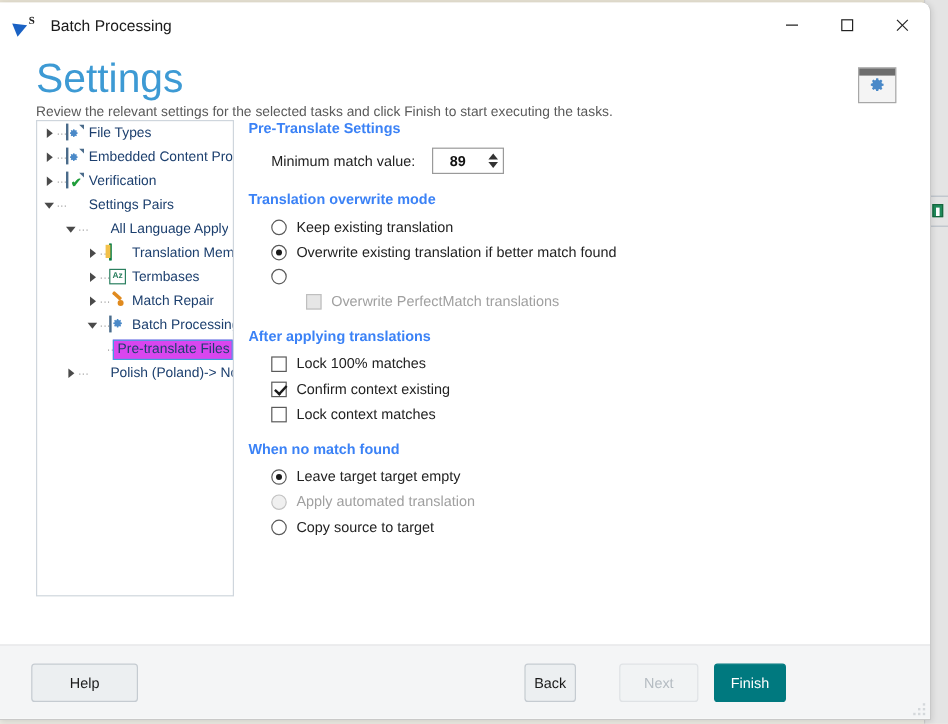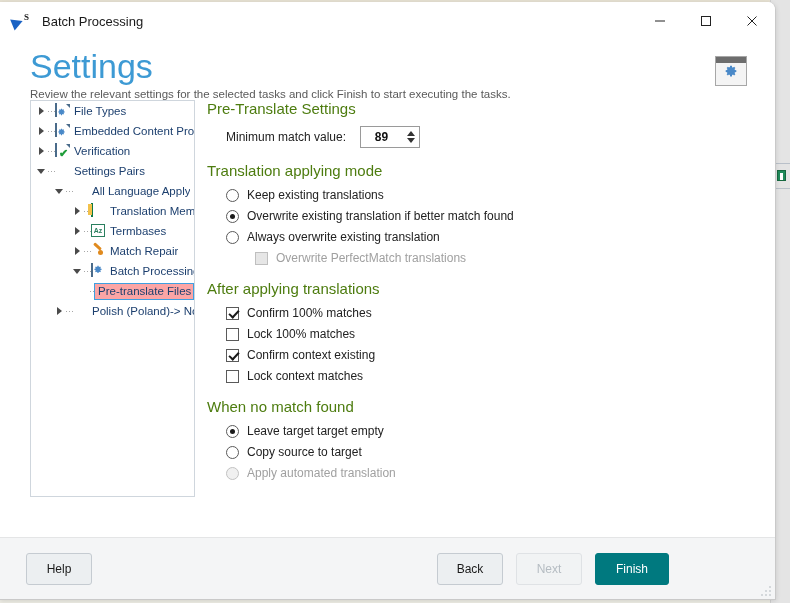--- a/index.html
+++ b/index.html
@@ -127,21 +127,21 @@
     position: relative; height: 20px;
     display: flex; align-items: center;
     white-space: nowrap;
     color: #1c3f6e;
   }
   .tnode .lbl {
     color: #1c3f6e; font-size: 11.5px;
     overflow: hidden; text-overflow: clip;
   }
   .tnode.selected .lbl {
-    background: #fca5a5;
+    background: #d946ef;
     border: 1px solid #3f9fe0;
     padding: 0 3px;
     margin-left: -3px;
     line-height: 15px;
   }
   .twist {
     width: 12px; flex: none;
     display: flex; align-items: center; justify-content: center;
   }
   .twist.collapsed::before {
@@ -221,21 +221,21 @@
     width: 5px; height: 5px; background: #e08a1e;
     border-radius: 50%;
   }
 
   
   #settings-pane {
     position: absolute; left: 207px; top: 0; right: 10px;
     font-size: 12px; color: #222;
   }
   .grp-title {
-    font-size: 15px; font-weight: normal; color: #4d7c0f;
+    font-size: 12px; font-weight: bold; color: #3b82f6;
     margin-bottom: 9px;
   }
   .row { display: flex; align-items: center; margin-bottom: 7px; }
   .row-indent { margin-left: 19px; }
   .row-indent2 { margin-left: 48px; }
   .lbltxt { font-size: 12px; color: #222; text-align: right; }
   .lbltxt.disabled { color: #a0a0a0; }
 
   
   #spinner-wrap {
@@ -299,24 +299,24 @@
     border: 1px solid #c5cbd1; border-radius: 3px;
     background: #eceff1; color: #1a1a1a;
     font-size: 12px; font-family: "Liberation Sans", sans-serif;
     display: flex; align-items: center; justify-content: center;
     cursor: default;
   }
   .btn.disabled { color: #b5bcc2; background: #f1f3f4; border-color: #dfe2e5; }
   .btn.primary {
     background: #00797f; border-color: #00797f; color: #ffffff;
   }
-  #btn-help   { left: 26px;  width: 66px; }
-  #btn-back   { left: 437px; width: 66px; }
+  #btn-help   { left: 26px;  width: 89px; }
+  #btn-back   { left: 437px; width: 43px; }
   #btn-next   { left: 516px; width: 66px; }
-  #btn-finish { left: 595px; width: 74px; }
+  #btn-finish { left: 595px; width: 60px; }
   #btn-cancel { left: 677px; width: 72px; }
   #grip {
     position: absolute; right: 3px; bottom: 2px;
     width: 12px; height: 12px; opacity: .5;
   }
 </style>
 </head>
 <body>
 
 <div id="desktop">
@@ -486,71 +486,66 @@
         <span class="lbltxt">Minimum match value:</span>
         <div id="spinner-wrap">
           <div id="spinner-value">89</div>
           <div id="spinner-arrows">
             <span class="sp-up"></span>
             <span class="sp-down"></span>
           </div>
         </div>
       </div>
 
-      <div class="grp-title">Translation applying mode</div>
+      <div class="grp-title">Translation overwrite mode</div>
 
       <div class="row row-indent">
         <span class="radio"></span>
-        <span class="lbltxt">Keep existing translations</span>
+        <span class="lbltxt">Keep existing translation</span>
       </div>
       <div class="row row-indent">
         <span class="radio checked"></span>
         <span class="lbltxt">Overwrite existing translation if better match found</span>
       </div>
       <div class="row row-indent">
         <span class="radio"></span>
-        <span class="lbltxt">Always overwrite existing translation</span>
       </div>
       <div class="row row-indent2">
         <span class="cbox disabled"></span>
         <span class="lbltxt disabled">Overwrite PerfectMatch translations</span>
       </div>
 
       <div class="grp-title sec">After applying translations</div>
 
       <div class="row row-indent">
-        <span class="cbox checked"></span>
-        <span class="lbltxt">Confirm 100% matches</span>
-      </div>
-      <div class="row row-indent">
         <span class="cbox"></span>
         <span class="lbltxt">Lock 100% matches</span>
       </div>
       <div class="row row-indent">
         <span class="cbox checked"></span>
         <span class="lbltxt">Confirm context existing</span>
       </div>
       <div class="row row-indent">
         <span class="cbox"></span>
         <span class="lbltxt">Lock context matches</span>
       </div>
 
       <div class="grp-title sec">When no match found</div>
 
       <div class="row row-indent">
         <span class="radio checked"></span>
         <span class="lbltxt">Leave target target empty</span>
       </div>
       <div class="row row-indent">
+        <span class="radio disabled"></span>
+        <span class="lbltxt disabled">Apply automated translation</span>
+      </div>
+      <div class="row row-indent">
         <span class="radio"></span>
         <span class="lbltxt">Copy source to target</span>
-      </div>
-      <div class="row row-indent">
-        <span class="radio disabled"></span>
-        <span class="lbltxt disabled">Apply automated translation</span>
       </div>
 
     </div>
   </div>
 
   <div id="footer">
     <div class="btn" id="btn-help">Help</div>
     <div class="btn" id="btn-back">Back</div>
     <div class="btn disabled" id="btn-next">Next</div>
     <div class="btn primary" id="btn-finish">Finish</div>

